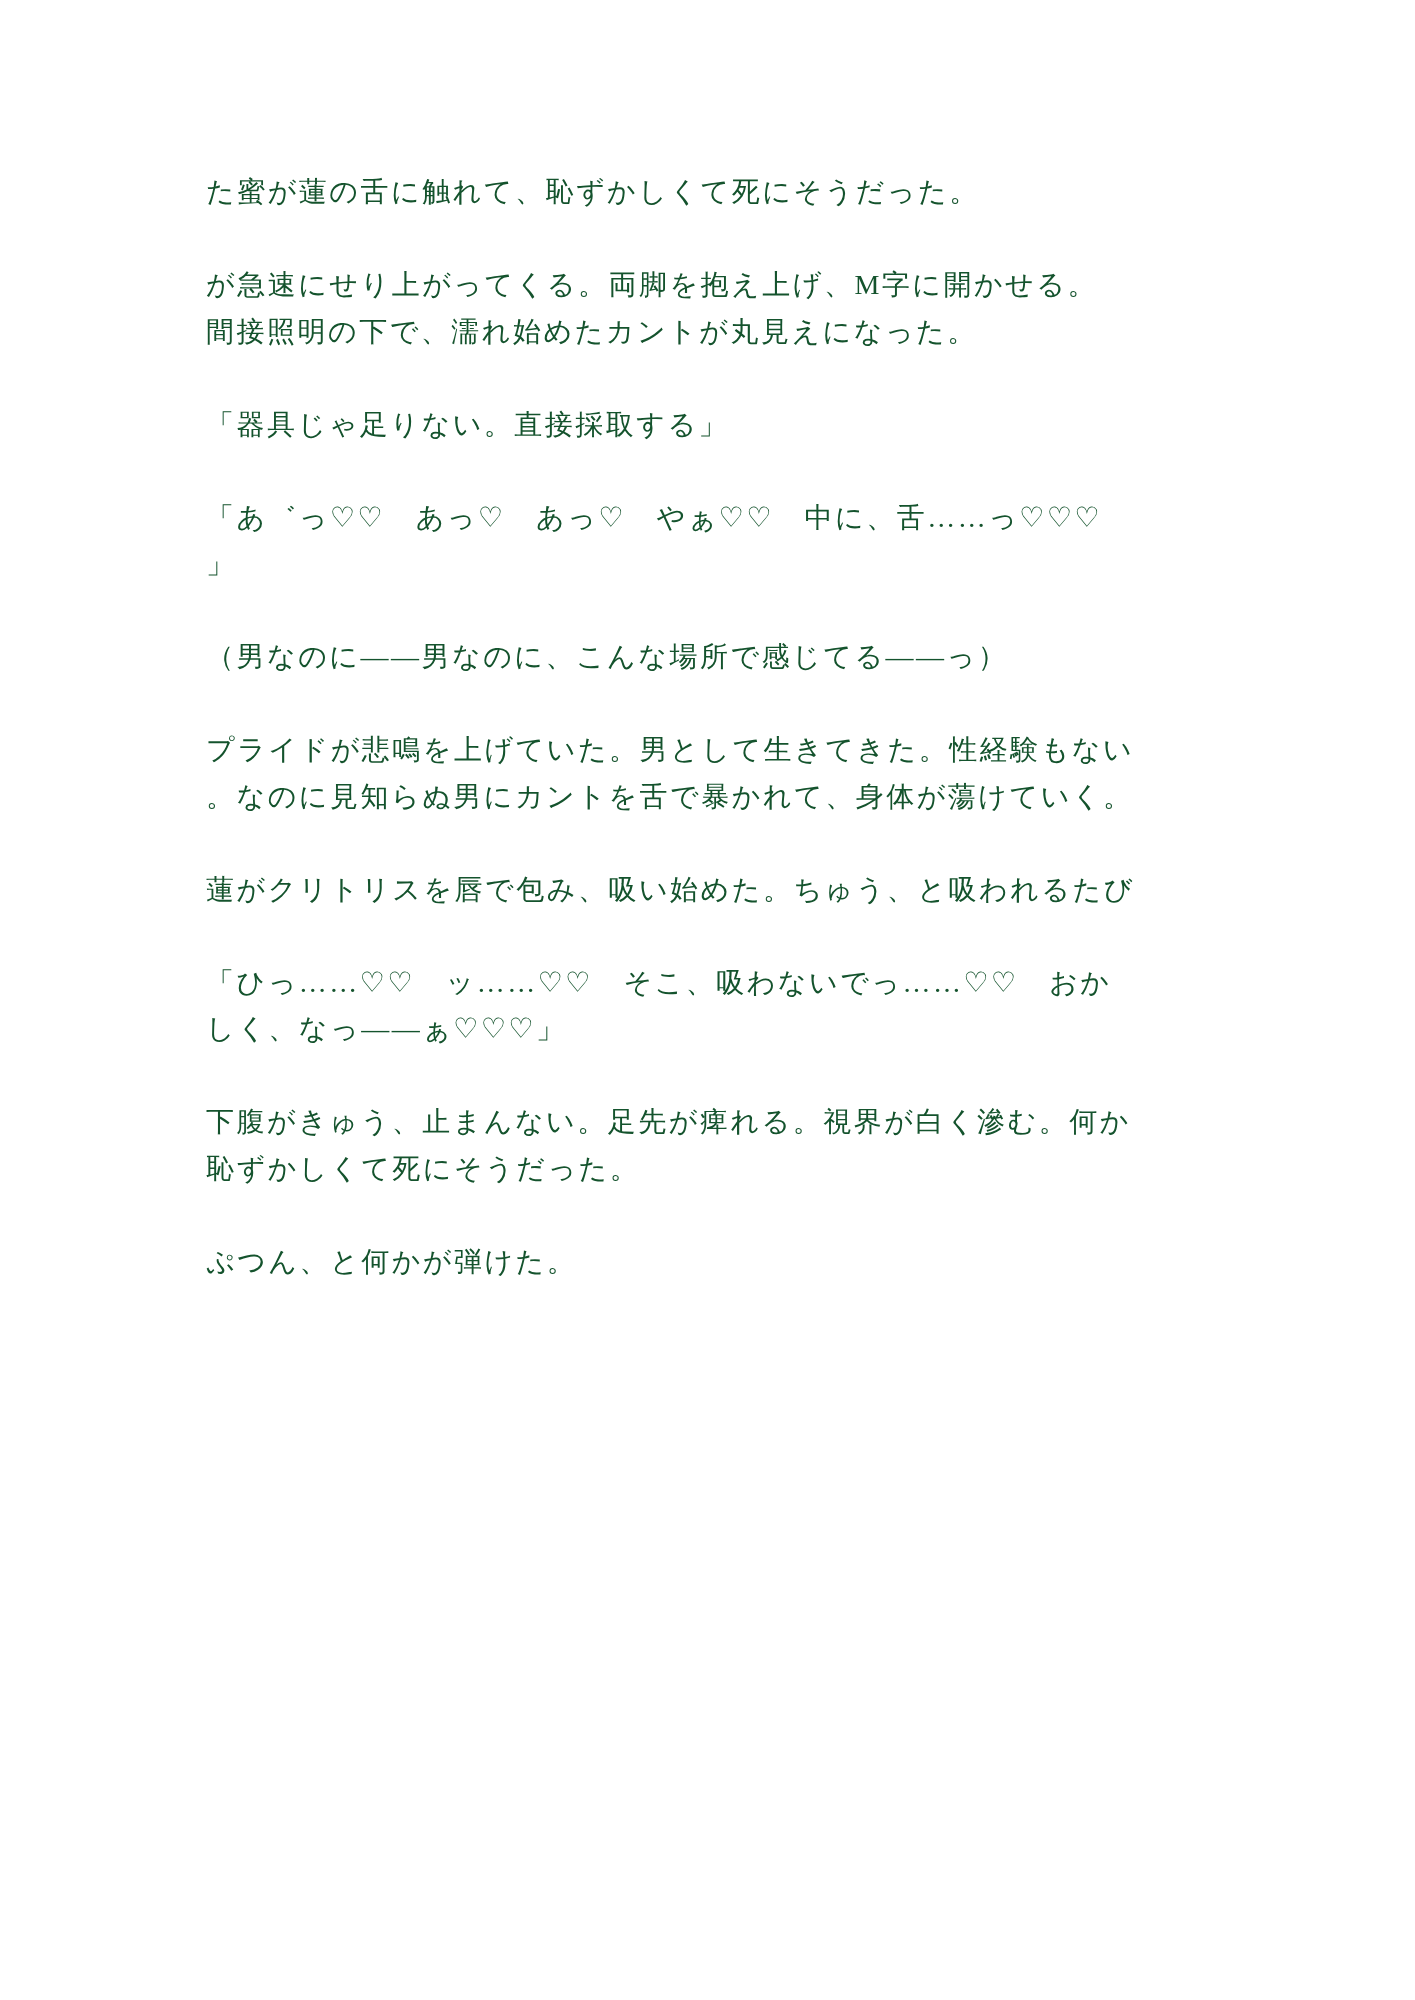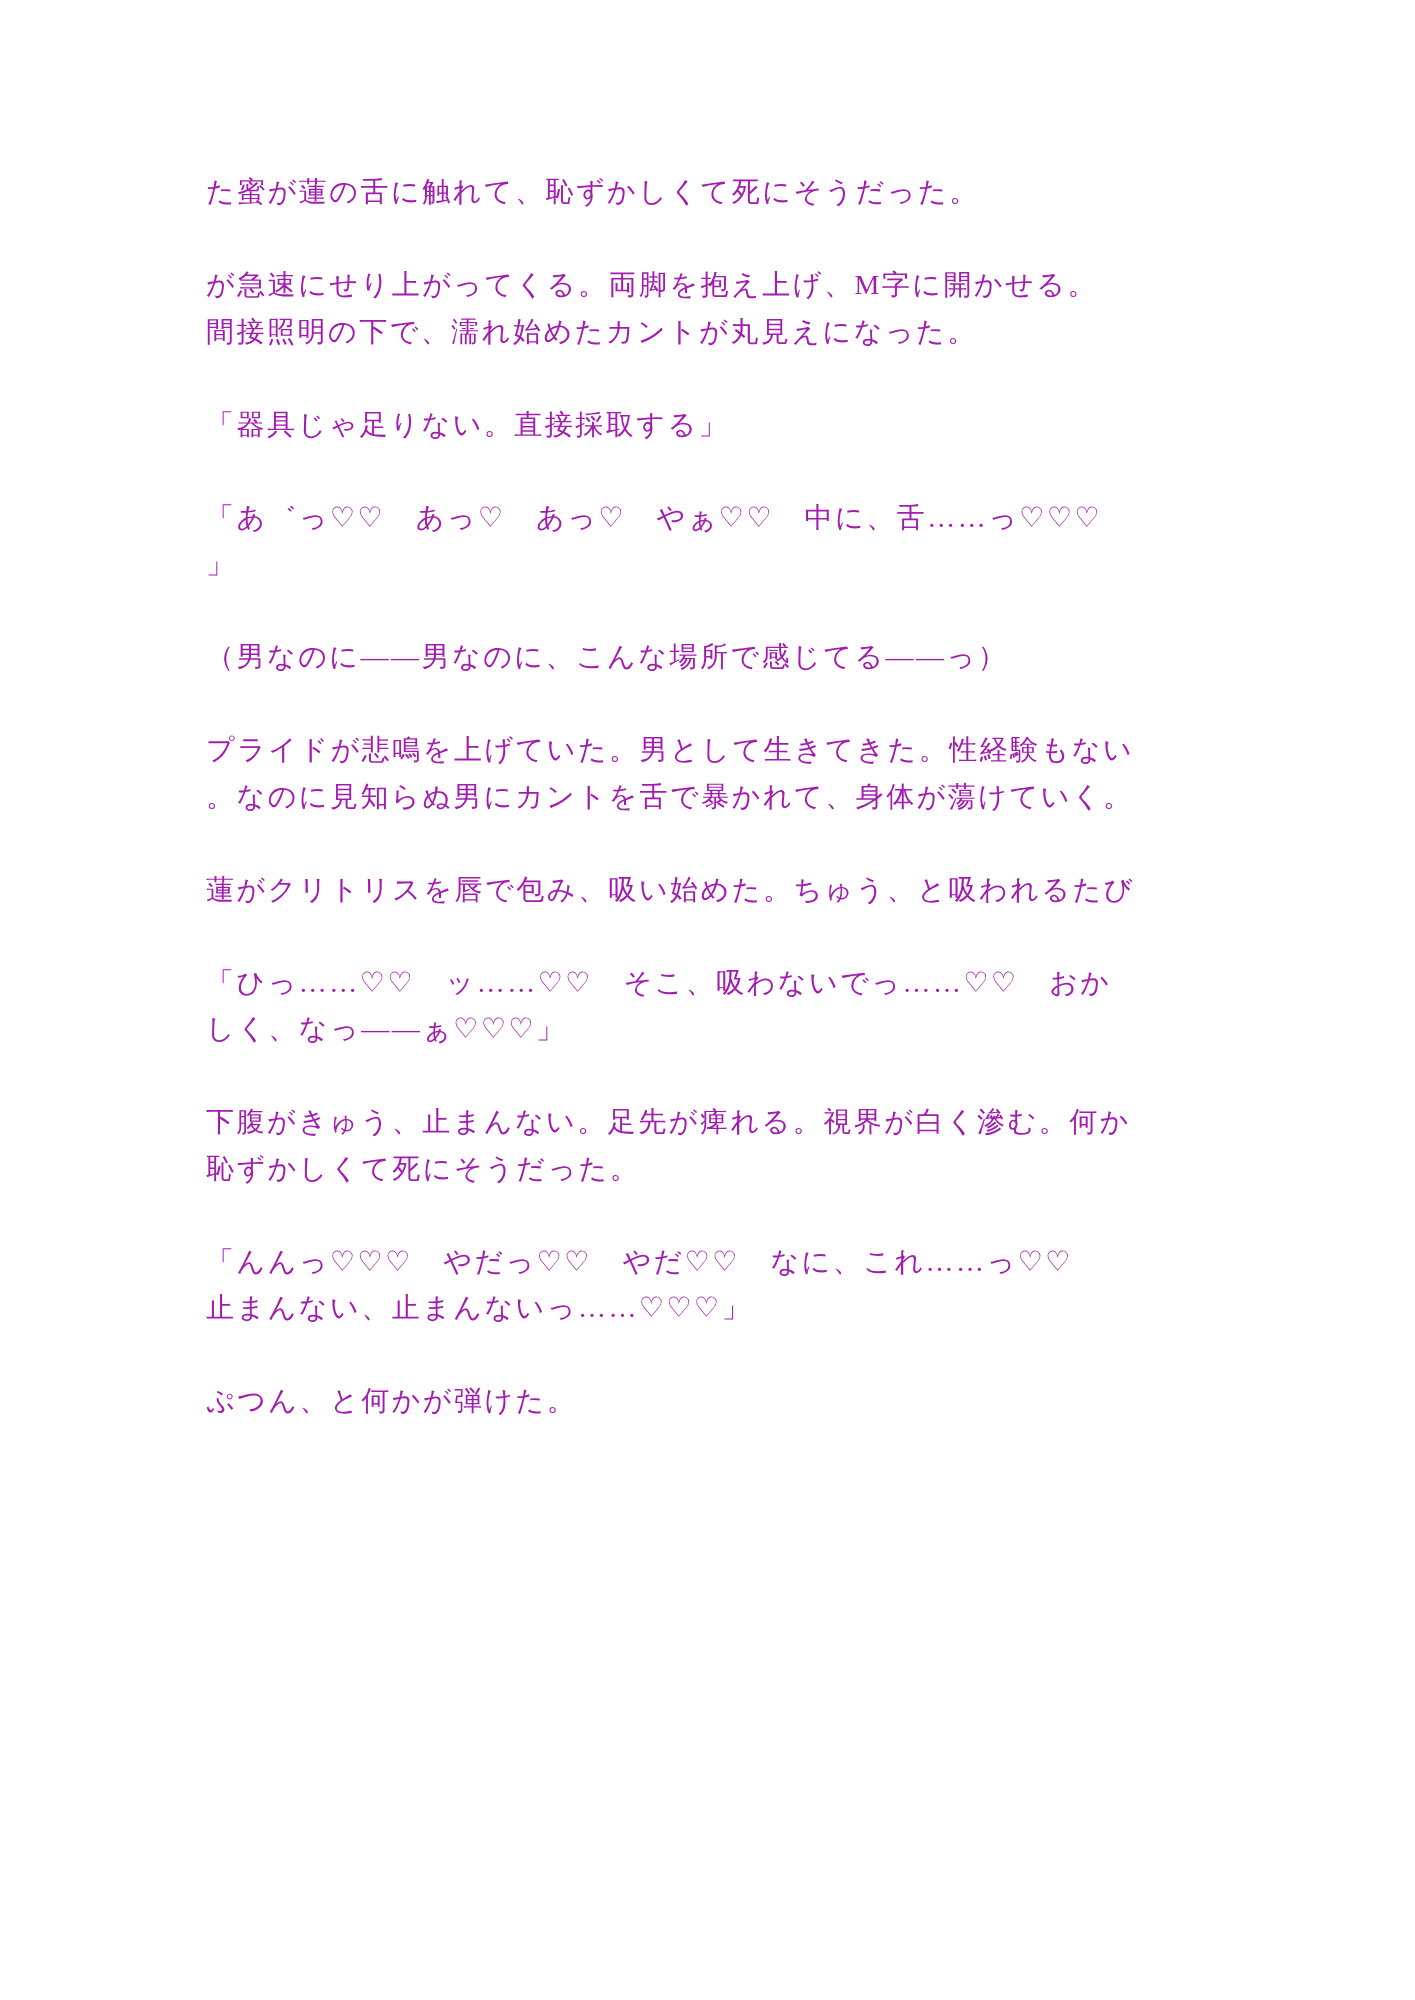--- a/index.html
+++ b/index.html
@@ -12,21 +12,21 @@
     width: 1415px;
     height: 2000px;
     background: #ffffff;
     overflow: hidden;
   }
   .doc-body {
     position: absolute;
     left: 206px;
     top: 169px;
     width: 960px;
-    color: #a21caf;
+    color: #14532d;
     font-family: "Liberation Serif", "DejaVu Serif", serif;
     font-size: 28px;
     letter-spacing: 2.5px;
   }
   .para {
     margin: 0 0 46.5px 0;
   }
   .line {
     height: 46.5px;
     line-height: 46.5px;
@@ -75,23 +75,19 @@
     <div class="para">
       <div class="line">「ひっ……♡♡　ッ……♡♡　そこ、吸わないでっ……♡♡　おか</div>
       <div class="line">しく、なっ——ぁ♡♡♡」</div>
     </div>
 
     <div class="para">
       <div class="line">下腹がきゅう、止まんない。足先が痺れる。視界が白く滲む。何か</div>
       <div class="line">恥ずかしくて死にそうだった。</div>
     </div>
 
-    <div class="para">
-      <div class="line">「んんっ♡♡♡　やだっ♡♡　やだ♡♡　なに、これ……っ♡♡</div>
-      <div class="line">止まんない、止まんないっ……♡♡♡」</div>
-    </div>
 
     <div class="para">
       <div class="line">ぷつん、と何かが弾けた。</div>
     </div>
 
   </div>
 </div>
 
 </body></html>

